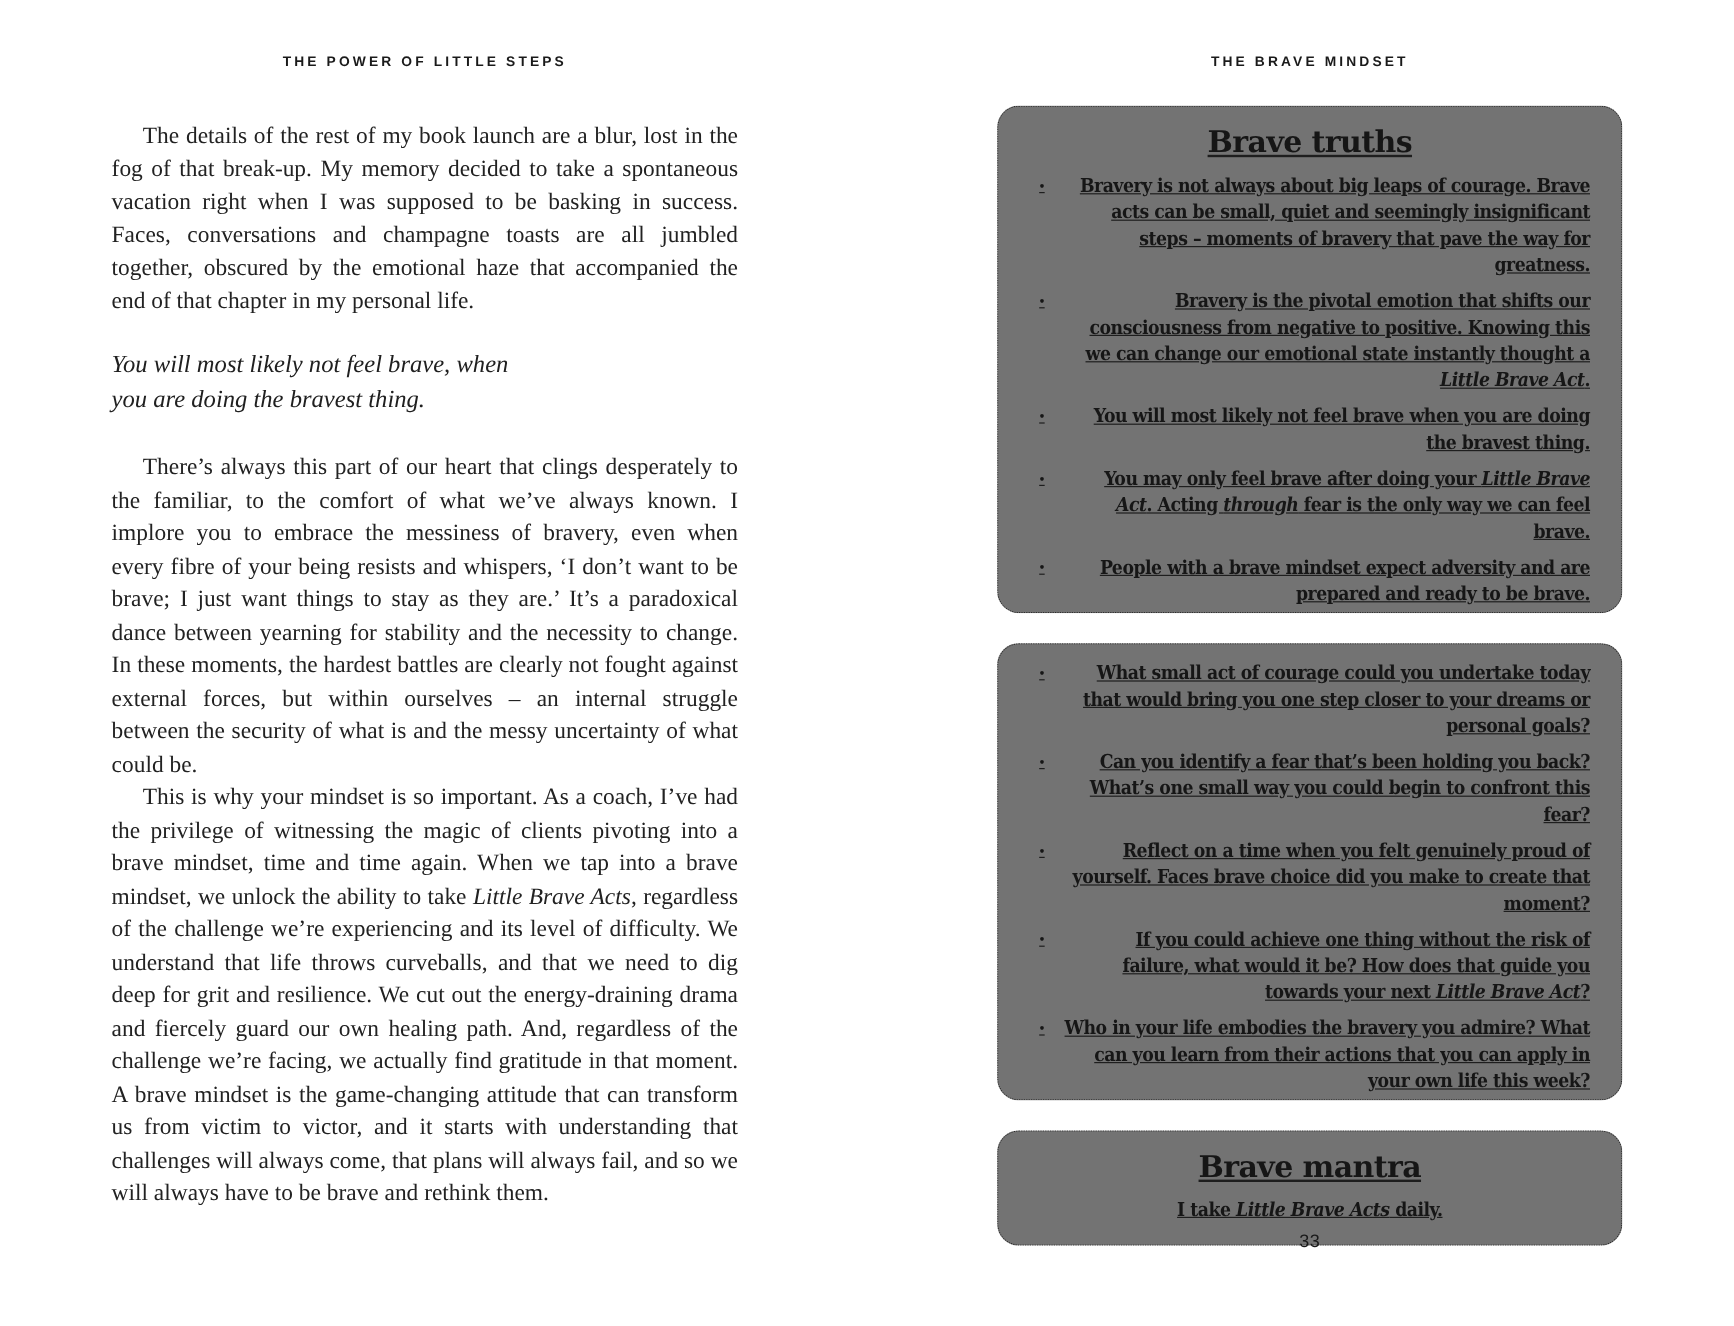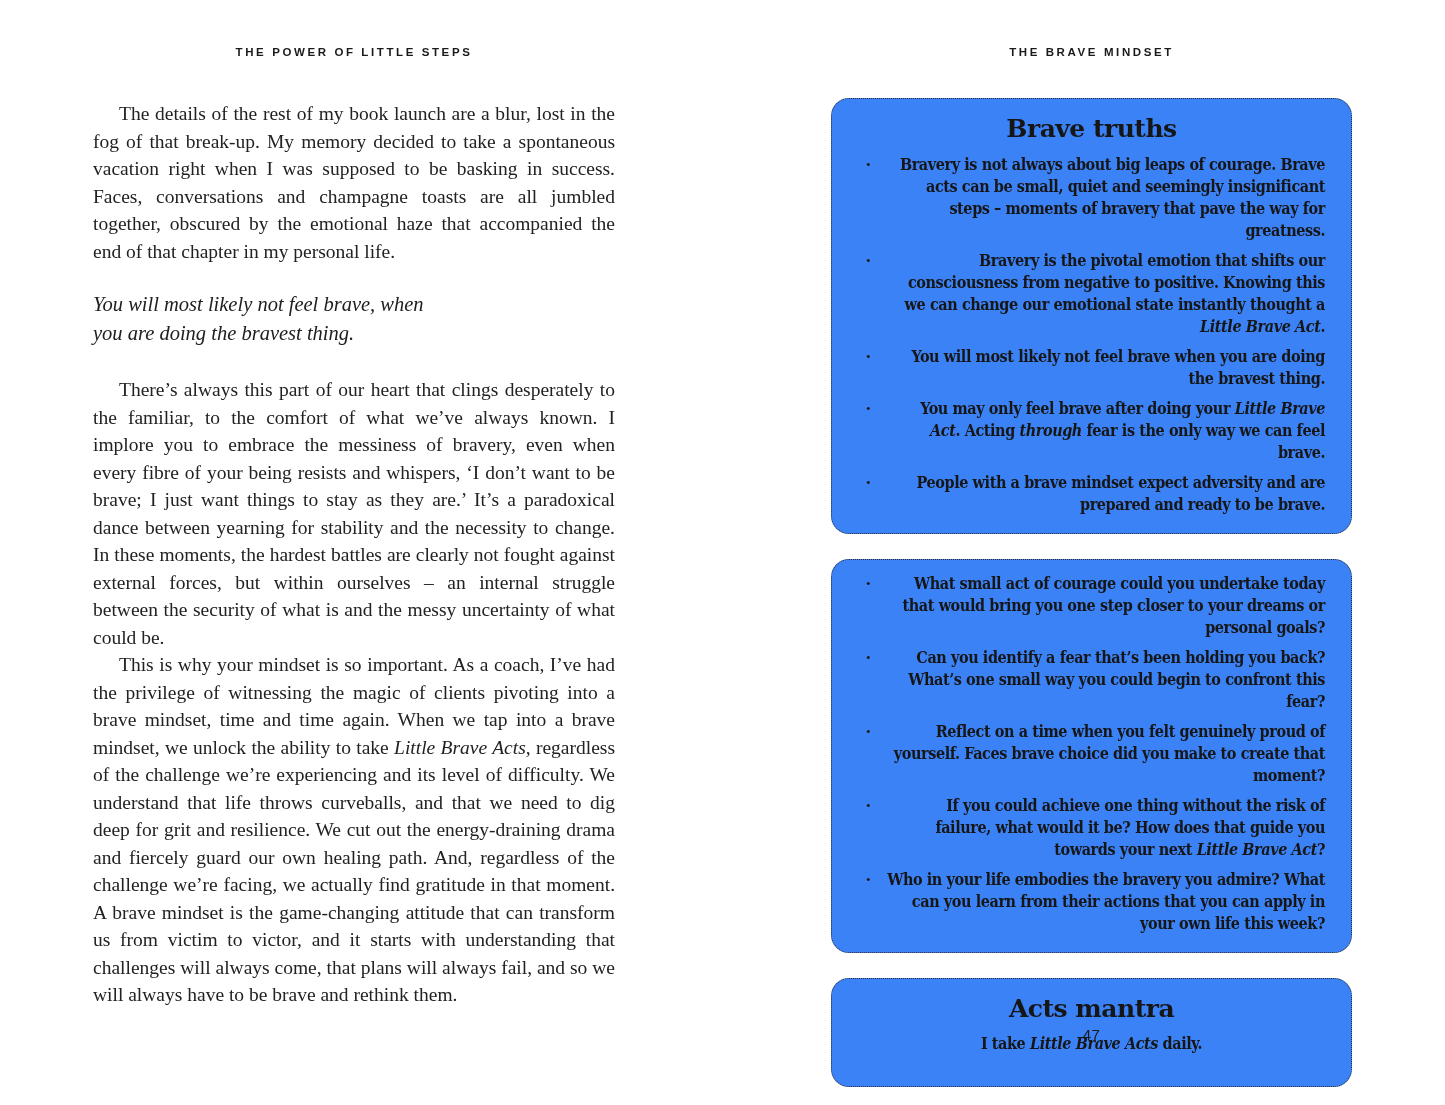--- a/index.html
+++ b/index.html
@@ -29,21 +29,21 @@
   .running-head {
     font-family: "Liberation Sans", sans-serif;
     font-weight: 700;
     font-size: 11.5px;
     letter-spacing: 2.6px;
     text-align: center;
     color: #1a1a1a;
     text-transform: uppercase;
   }
   .page-left-col .running-head { margin-bottom: 42px; }
-  .page-right-col .running-head { margin-bottom: 40px; }
+  .page-right-col .running-head { margin-bottom: 30px; }
 
   
   .para {
     margin: 0;
     font-size: 19.5px;
     line-height: 27.5px;
     text-align: justify;
     text-indent: 26px;
     color: #222222;
   }
@@ -55,22 +55,23 @@
     margin: 25px 0 29px 0;
     white-space: pre-line;
     color: #202020;
   }
 
   
   .boxes { display: flex; flex-direction: column; gap: 25px; }
   .callout {
     border: 1.5px dotted #2e2e2e;
     border-radius: 18px;
-    padding: 13px 20px 17px 20px;
-    background: #3b82f6;
+    padding: 13px 20px 4px 20px;
+    background: #737373;
+    text-decoration: underline;
   }
   .callout-title {
     margin: 2px 0 11px 0;
     font-family: "DejaVu Serif", serif;
     font-weight: 700;
     font-size: 25px;
     letter-spacing: -0.5px;
     text-align: center;
     color: #161616;
   }
@@ -188,22 +189,22 @@
     <span class="bullet-dot">•</span>
     <span class="bullet-text">If you could achieve one thing without the risk of failure, what would it be? How does that guide you towards your next <i>Little Brave Act</i>?</span>
   </li>
             <li class="bullet">
     <span class="bullet-dot">•</span>
     <span class="bullet-text">Who in your life embodies the bravery you admire? What can you learn from their actions that you can apply in your own life this week?</span>
   </li>
           </ul>
   </div>
         <div class="callout">
-    <h2 class="callout-title">Acts mantra</h2>
+    <h2 class="callout-title">Brave mantra</h2>
 
   <p class="mantra-line">I take <i>Little Brave Acts</i> daily.</p>
         </div>
       </div>
   </section>
 
-  <div class="folio folio-right">47</div>
+  <div class="folio folio-right">33</div>
 
 </div>
 
 </body></html>

